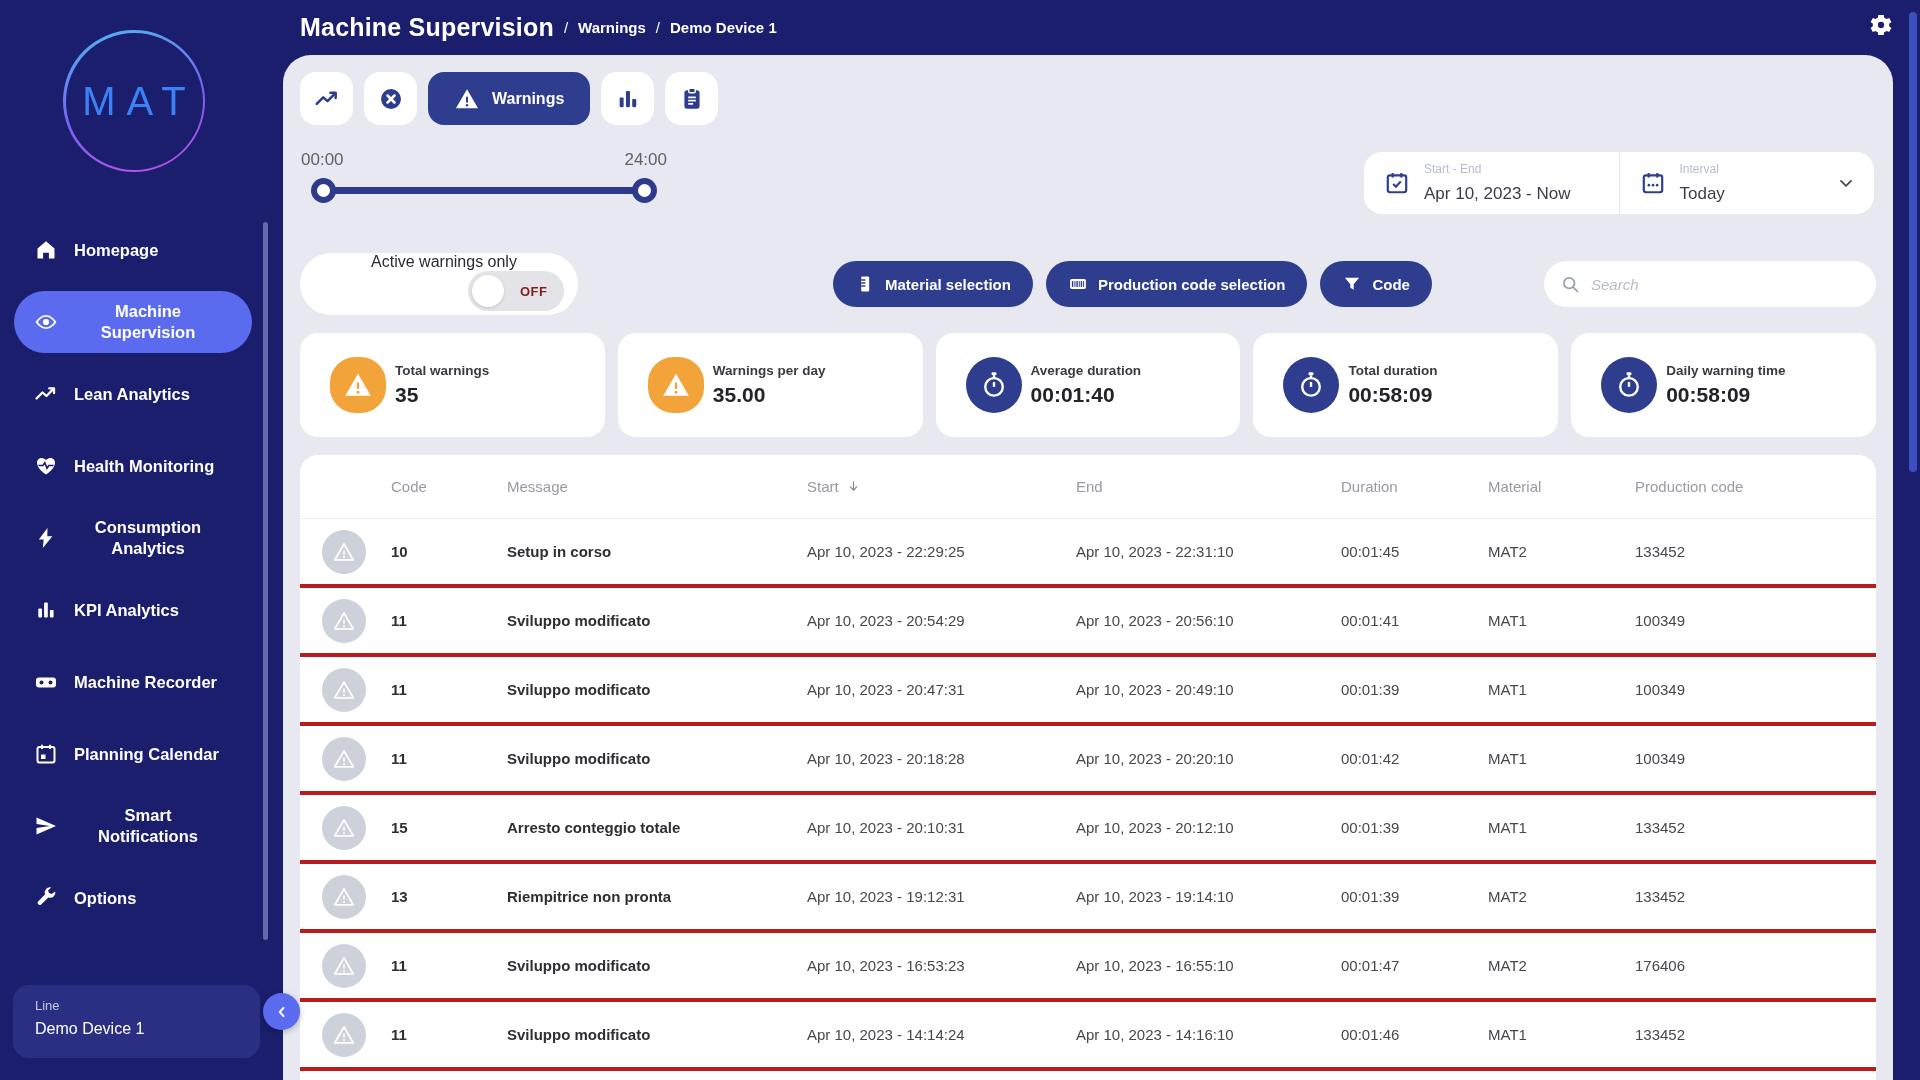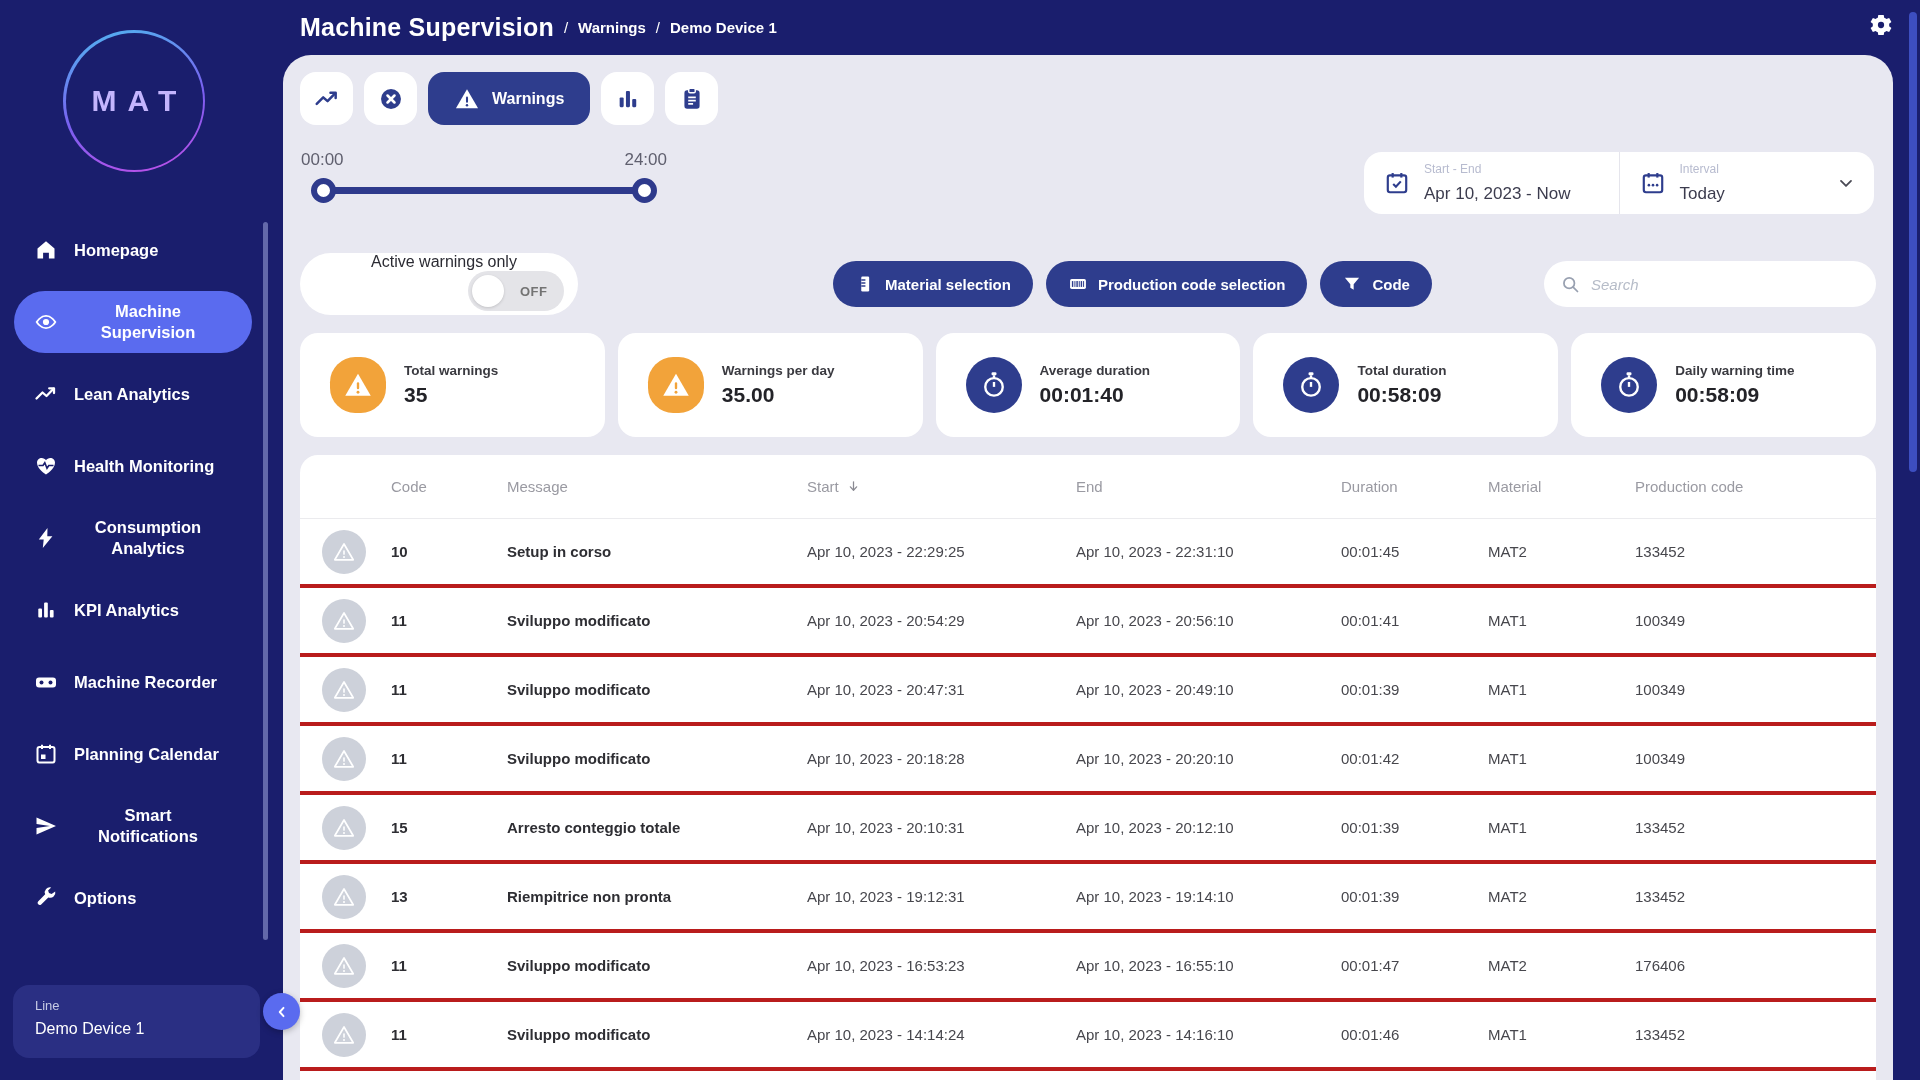--- a/index.html
+++ b/index.html
@@ -18,21 +18,21 @@
   .page-scrollbar { position:fixed; right:0; top:0; width:27px; height:1080px; z-index:3; }
   .page-scroll-thumb { position:absolute; right:3px; top:12px; width:8px; height:460px; border-radius:4px; background:#3D4EC0; }
 
   
   .sidebar { position:fixed; left:0; top:0; width:270px; height:1080px; background:#1A1E6D; z-index:5; }
   .logo-ring { position:absolute; left:63px; top:30px; width:142px; height:142px; border-radius:50%;
     background:linear-gradient(165deg,#4FB8F0 0%,#7A5FF0 55%,#C44FE8 100%);
     display:flex; align-items:center; justify-content:center; }
   .logo-inner { width:137px; height:137px; border-radius:50%; background:#1A1E6D;
     display:flex; align-items:center; justify-content:center; }
-  .logo-text { color:#c4b5fd; font-size:30px; font-weight:700; letter-spacing:11px; text-indent:11px; }
+  .logo-text { color:#3b82f6; font-size:40px; font-weight:400; letter-spacing:11px; text-indent:11px; }
   .nav { position:absolute; top:214px; left:0; width:100%;text-align:center; }
   .nav-item { height:72px; display:flex; align-items:center; padding-left:34px; gap:16px; color:#fff; cursor:pointer; }
   .nav-item.active { height:62px; margin:5px 18px 5px 14px; padding-left:20px; border-radius:31px; background:#5A6BEF; }
   .nav-label { font-size:16.5px; font-weight:bold; line-height:1.25; max-width:148px; }
   .nav-icon { width:24px; height:24px; flex:0 0 24px; }
   .sidebar-scroll-thumb { position:absolute; right:2px; top:222px; width:5px; height:718px;
     border-radius:3px; background:rgba(172,180,232,.5); }
   .device-card { position:absolute; left:13px; top:985px; width:247px; height:73px; border-radius:16px;
     background:#2A2F83; padding:13px 0 18px 22px; }
   .device-line { color:#C6CAE4; font-size:13px; }
@@ -75,36 +75,36 @@
 
   
   .filter-row { position:absolute; top:198px; left:17px; right:17px; height:62px; }
   .toggle-card { position:absolute; left:0; top:0; width:278px; height:62px; background:#fff; border-radius:31px;
     display:flex; align-items:center; padding:0 14px 0 24px;flex-direction:column; }
   .toggle-label { color:#2B2B33; font-size:16px; }
   .switch { margin-left:auto; width:96px; height:40px; background:#E4E4E8; border-radius:20px;
     position:relative; display:flex; align-items:center; cursor:pointer; }
   .switch-knob { position:absolute; left:4px; top:4px; width:32px; height:32px; border-radius:50%; background:#fff;
     box-shadow:0 1px 3px rgba(0,0,0,.15); }
-  .switch-state { margin-left:52px; color:#737373; font-size:13px; font-weight:bold; letter-spacing:.5px; }
+  .switch-state { margin-left:52px; color:#7f1d1d; font-size:13px; font-weight:bold; letter-spacing:.5px; }
   .filter-buttons { position:absolute; left:533px; top:8px; display:flex; gap:13px; }
   .blue-btn { height:46px; border-radius:23px; background:#2E3D8D; color:#fff; font-size:15px; font-weight:bold;
     display:flex; align-items:center; gap:10px; padding:0 22px; cursor:pointer; }
   .blue-btn svg { width:20px; height:20px; }
   .search-pill { position:absolute; right:0; top:8px; width:332px; height:46px; background:#fff; border-radius:23px;
     display:flex; align-items:center; padding:0 16px; gap:10px; }
   .search-pill input { border:none; outline:none; flex:1; font-size:15px; font-style:italic; color:#555;
     font-family:"Liberation Sans", sans-serif; background:transparent; }
   .search-pill input::placeholder { color:#B6BCC8; }
   .search-icon { width:21px; height:21px; }
 
   
   .stats-row { position:absolute; top:278px; left:17px; right:17px; display:flex; gap:13px; }
   .stat-card { flex:1; height:104px; background:#fff; border-radius:18px; display:flex; align-items:center;
-    padding-left:30px; gap:18px; }
+    padding-left:30px; gap:9px; }
   .stat-icon { width:56px; height:56px; display:flex; align-items:center; justify-content:center; flex:0 0 56px; }
   .stat-icon.warn { background:#F2A33A; border-radius:45%; }
   .stat-icon.time { background:#2E3D8D; border-radius:50%; }
   .stat-icon svg { width:30px; height:30px; }
   .stat-label { color:#3A3A40; font-size:13.5px; font-weight:bold; }
   .stat-value { color:#232328; font-size:21px; font-weight:bold; margin-top:5px; }
 
   
   .table-card { position:absolute; top:400px; left:17px; right:17px; bottom:0; background:#fff;
     border-radius:18px 18px 0 0; overflow:hidden; }

